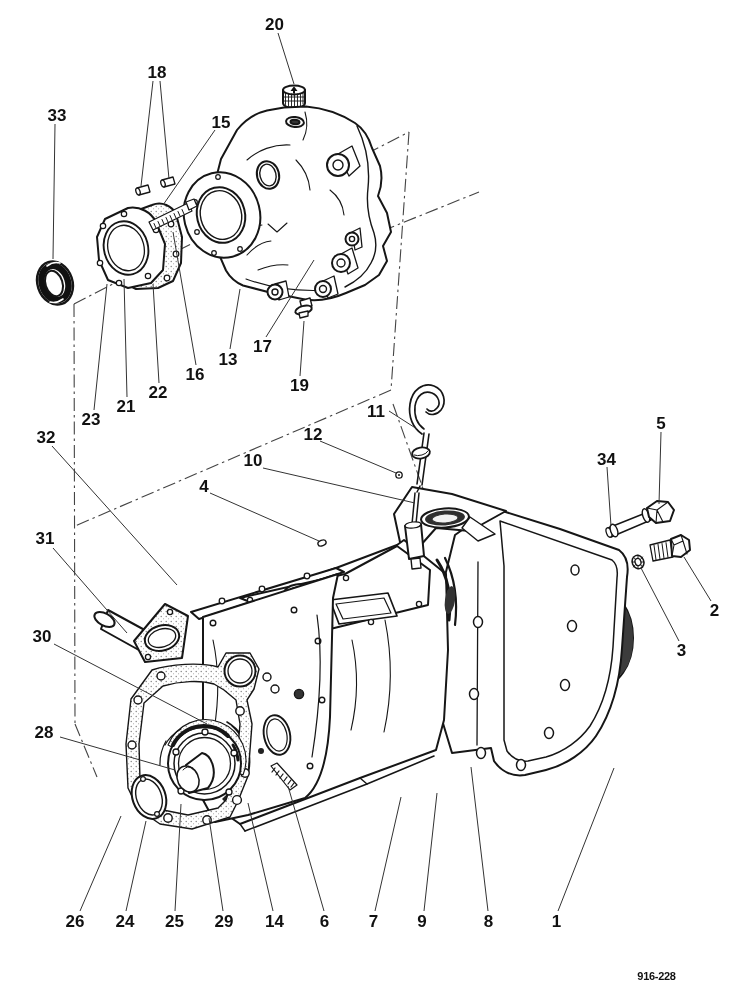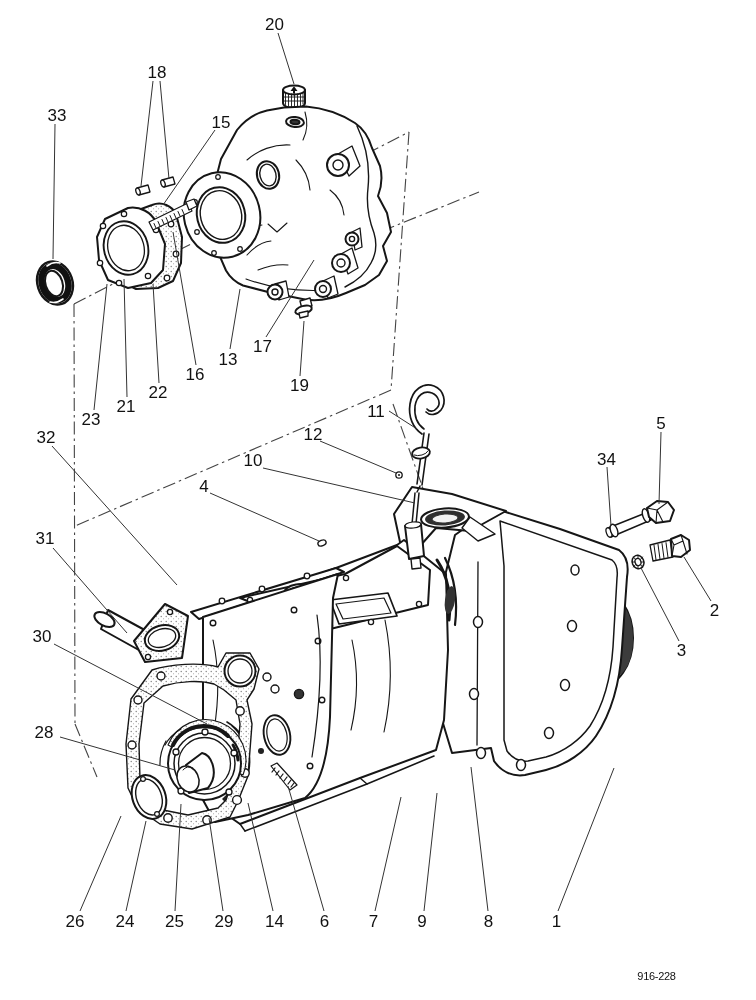--- a/index.html
+++ b/index.html
@@ -1,16 +1,16 @@
 <!DOCTYPE html>
 <html><head>
 <meta charset="utf-8">
 <style>
   html,body{margin:0;padding:0;background:#fff;}
-  #page{width:756px;height:1000px;position:relative;overflow:hidden;background:#bef264;}
+  #page{width:756px;height:1000px;position:relative;overflow:hidden;background:#bef264;font-weight:bold;}
   text{font-family:"Liberation Sans",sans-serif;fill:#111;}
 </style>
 </head>
 <body>
 <div id="page">
 <svg width="756" height="1000" viewBox="0 0 756 1000">
 <defs>
 <pattern id="st" width="5" height="5" patternUnits="userSpaceOnUse">
   <rect width="5" height="5" fill="#ffffff"></rect>
   <circle cx="1.2" cy="1.5" r="0.65" fill="#777"></circle>

